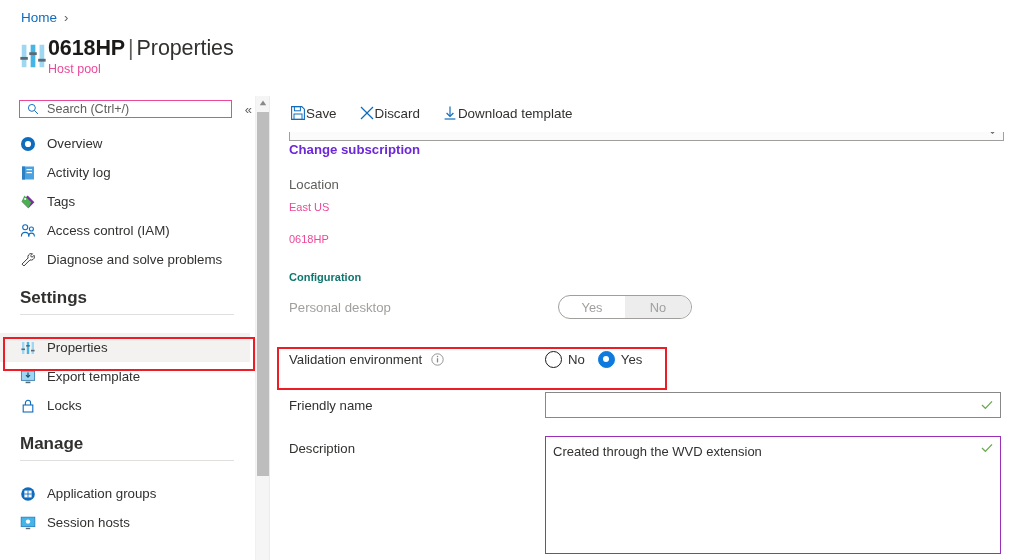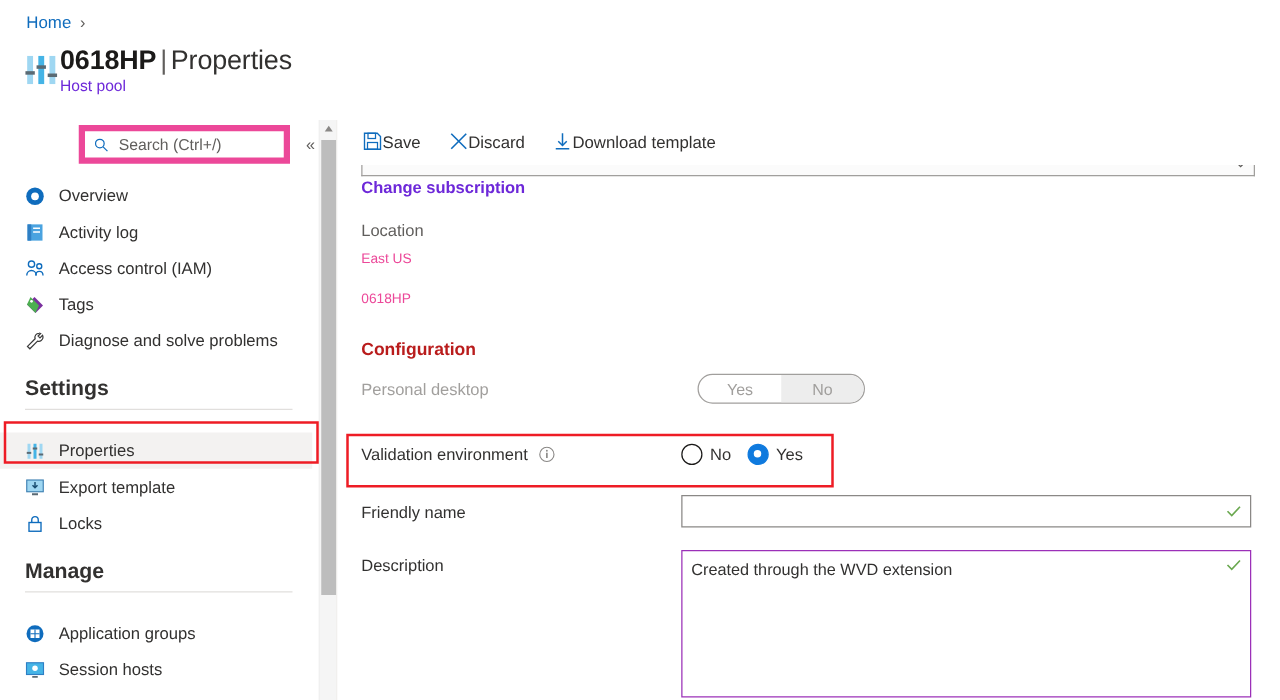--- a/index.html
+++ b/index.html
@@ -28,39 +28,38 @@
     display: flex; align-items: flex-start; gap: 0;
   }
   .hp-icon { width: 30px; height: 30px; margin-top: 5px; }
   .title-text h1 {
     margin: 0; font-size: 21.5px; font-weight: 600; color: #1b1a19;
     letter-spacing: -0.1px; line-height: 1.12;
   }
   .title-text h1 .pipe { font-weight: 400; color: #605e5c; margin: 0 3px; }
   .title-text h1 .suffix { font-weight: 400; color: #323130; }
   .title-text .subtitle {
-    font-size: 12.5px; color: #6d28d9; margin-top: 2px;
+    font-size: 12.5px; color: #ec4899; margin-top: 2px;
   }
 
   
   .rail {
     position: absolute; left: 0; top: 96px;
     width: 255px; height: 464px;
     background: #ffffff;
   }
   .search-row {
     display: flex; align-items: center;
     padding: 4px 0 0 19px; gap: 10px;
   }
   .search-box {
-    width: 215px; height: 31px;
-    border: 5px solid #ec4899; background: #fff;
+    width: 215px; height: 18px;
+    border: 1px solid #ec4899; background: #fff;
     display: flex; align-items: center; gap: 6px;
     padding: 0 7px;
-    margin-left: 44px;
   }
   .search-box .mag { width: 12px; height: 12px; flex: none; }
   .search-box input {
     border: 0; outline: 0; width: 100%;
     font-family: "Liberation Sans", sans-serif;
     font-size: 12.6px; color: #605e5c; background: transparent;
   }
   .search-box input::placeholder { color: #605e5c; }
   .collapse-btn {
     font-size: 13px; color: #605e5c; cursor: pointer;
@@ -145,21 +144,21 @@
     padding-left: 19px; font-size: 13.2px;
     color: #6d28d9; font-weight: 600; cursor: pointer;
   }
 
   .ro-group { padding-left: 19px; margin-top: 20px; }
   .ro-label { font-size: 13.2px; color: #605e5c; }
   .ro-value { font-size: 11px; color: #ec4899; margin-top: 9px; }
 
   .section-head {
     padding-left: 19px; margin-top: 26px;
-    font-size: 14px; font-weight: 700; color: #b91c1c;
+    font-size: 11px; font-weight: 700; color: #0f766e;
   }
 
   .form-row {
     display: flex; align-items: center;
     padding-left: 19px; min-height: 30px;
   }
   .form-row .lbl {
     width: 256px; font-size: 13.2px; color: #323130; flex: none;
     display: flex; align-items: center; gap: 9px;
   }
@@ -285,35 +284,35 @@
           <rect x="2" y="1.5" width="12" height="13" fill="#4aa3e0"></rect>
           <rect x="2" y="1.5" width="3" height="13" fill="#2e7fc4"></rect>
           <rect x="6.5" y="4" width="5.5" height="1.2" fill="#ffffff"></rect>
           <rect x="6.5" y="7" width="5.5" height="1.2" fill="#ffffff"></rect>
         </svg>
         <span>Activity log</span>
       </div>
 
       <div class="nav-item">
         <svg class="ic" viewBox="0 0 16 16">
+          <path d="M7.6 1.6 L14.4 8.3 L8.4 14.3 L1.6 7.6 Z" fill="#7a2f9e"></path>
+          <path d="M4.4 1.6 L11.2 8.3 L8.4 14.3 L1.6 7.6 Z" fill="#4caf50"></path>
+          <circle cx="5.2" cy="5" r="1.1" fill="#ffffff"></circle>
+        </svg>
+        <span>Tags</span>
+      </div>
+
+      <div class="nav-item">
+        <svg class="ic" viewBox="0 0 16 16">
           <circle cx="5.2" cy="4.3" r="2.5" fill="none" stroke="#0f6cbd" stroke-width="1.1"></circle>
           <path d="M1.4 13.4c0-2.4 1.7-4 3.8-4s3.8 1.6 3.8 4" fill="none" stroke="#0f6cbd" stroke-width="1.1"></path>
           <circle cx="11.4" cy="6" r="2" fill="none" stroke="#0f6cbd" stroke-width="1.1"></circle>
           <path d="M8.6 13.4c0-2 1.3-3.3 2.9-3.3s2.9 1.3 2.9 3.3" fill="none" stroke="#0f6cbd" stroke-width="1.1"></path>
         </svg>
         <span>Access control (IAM)</span>
-      </div>
-
-      <div class="nav-item">
-        <svg class="ic" viewBox="0 0 16 16">
-          <path d="M7.6 1.6 L14.4 8.3 L8.4 14.3 L1.6 7.6 Z" fill="#7a2f9e"></path>
-          <path d="M4.4 1.6 L11.2 8.3 L8.4 14.3 L1.6 7.6 Z" fill="#4caf50"></path>
-          <circle cx="5.2" cy="5" r="1.1" fill="#ffffff"></circle>
-        </svg>
-        <span>Tags</span>
       </div>
 
       <div class="nav-item">
         <svg class="ic" viewBox="0 0 16 16">
           <path d="M11.2 1.6a3.3 3.3 0 0 0-3.1 4.4L2 12.1l1.9 1.9 6.1-6.1a3.3 3.3 0 0 0 4.4-3.1 3.3 3.3 0 0 0-.4-1.5l-2 2-1.5-1.5 2-2a3.3 3.3 0 0 0-1.3-.2z" fill="none" stroke="#3c3c3c" stroke-width="1"></path>
         </svg>
         <span>Diagnose and solve problems</span>
       </div>
 
       <div class="nav-group">

